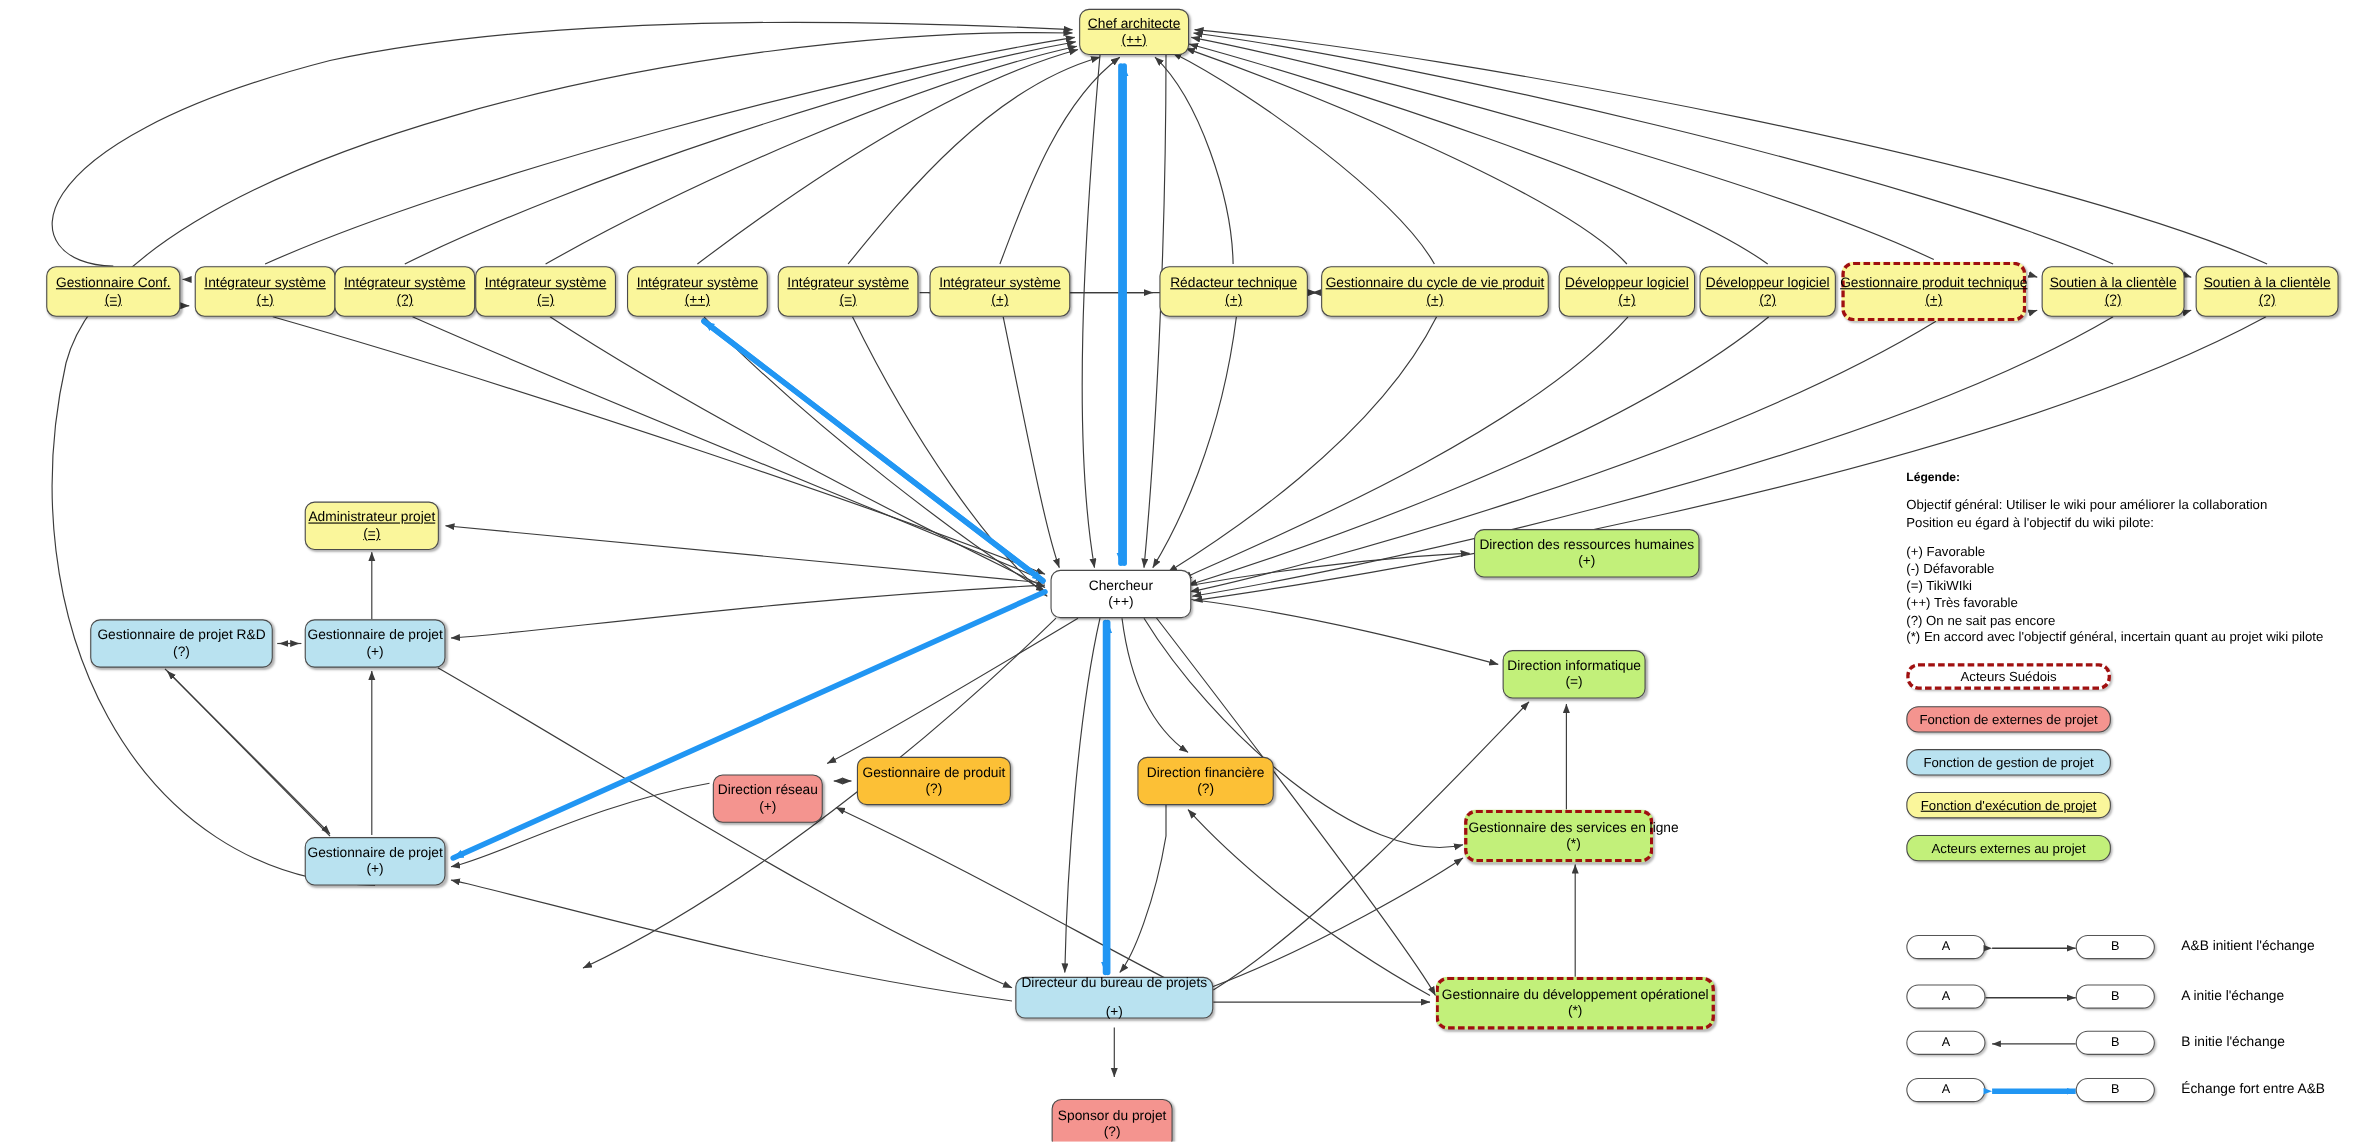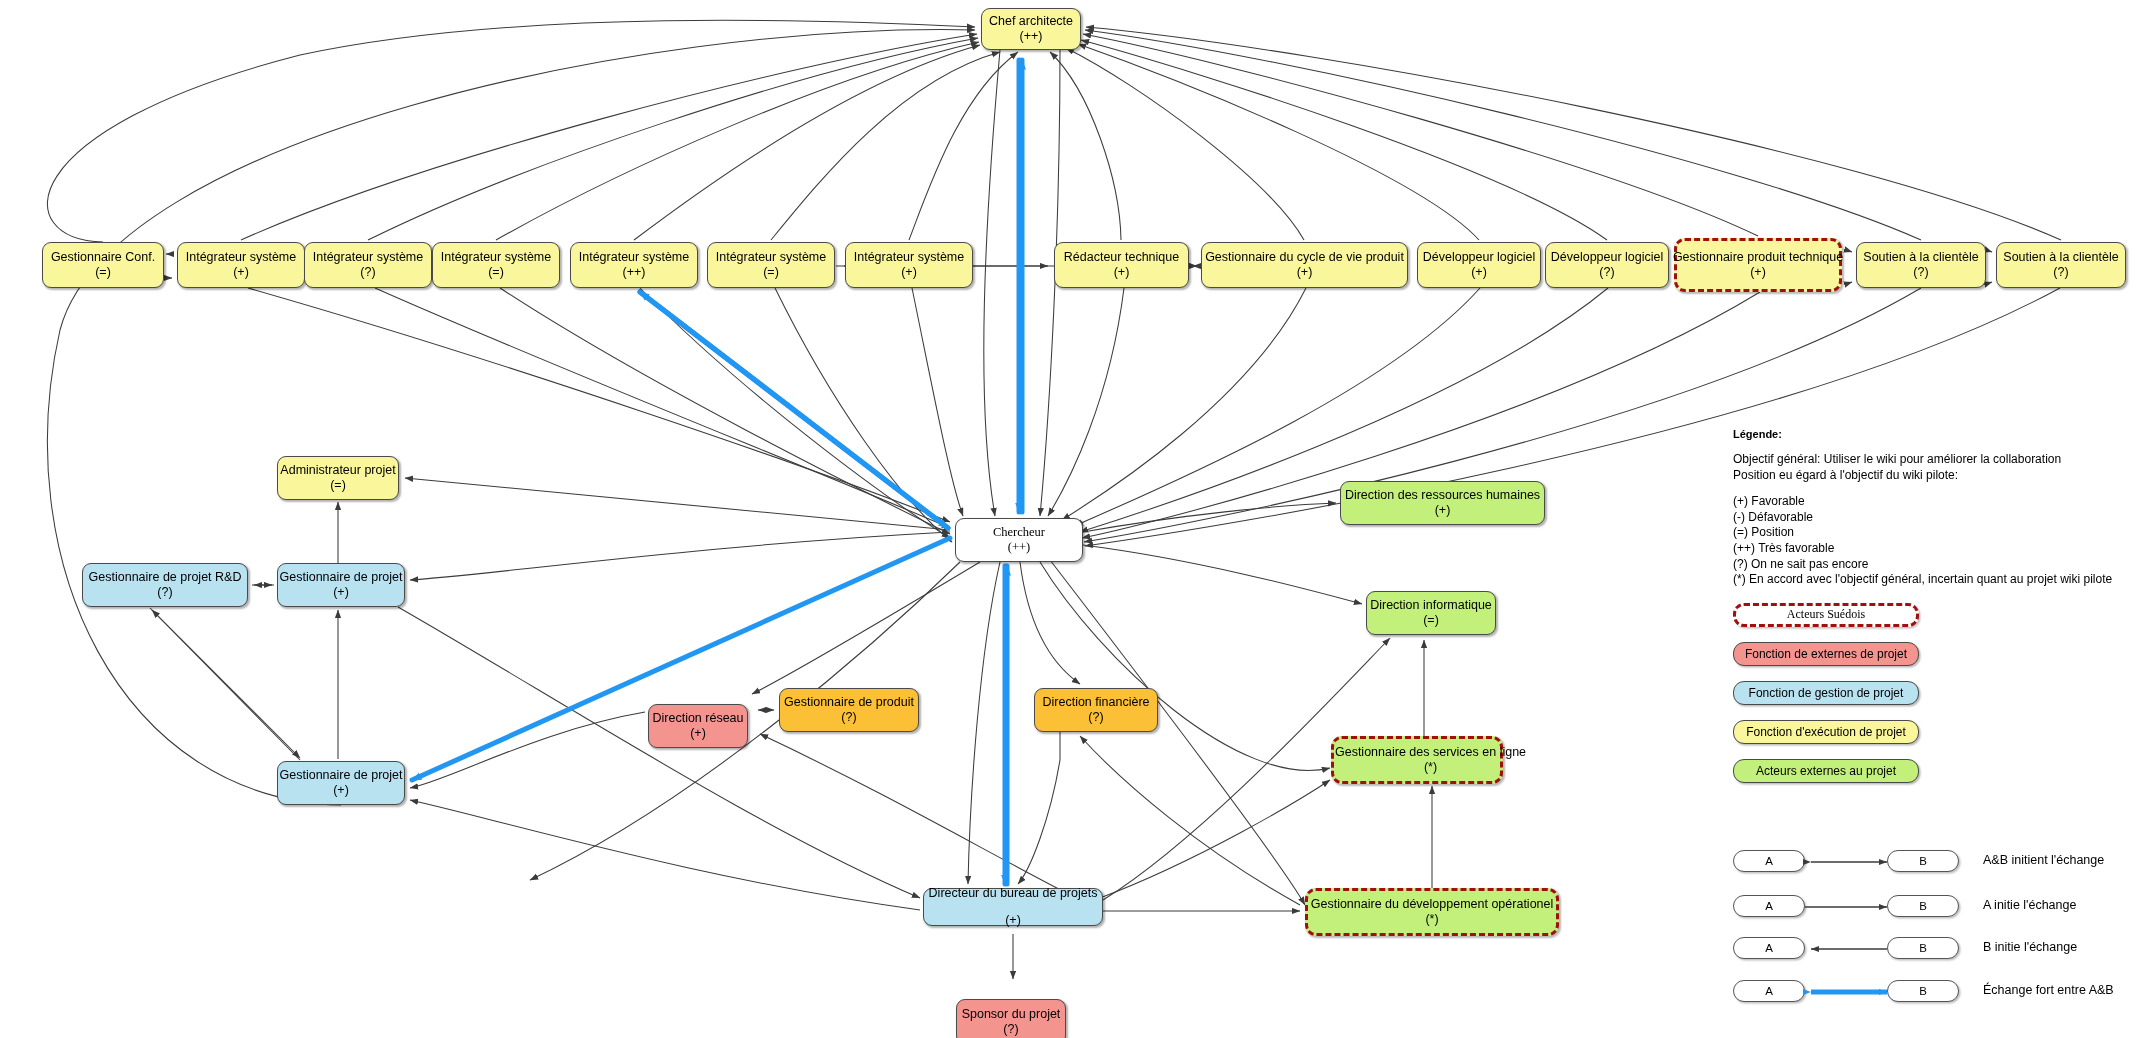--- a/index.html
+++ b/index.html
@@ -20,26 +20,26 @@
     font-size:12.5px;
     line-height:1.22;
     color:#000;
     padding:2px 5px;
     box-shadow:1.5px 1.5px 2px rgba(0,0,0,.30);
     z-index:5;
   }
   .node .nlabel{white-space:nowrap;}
   .node .nval{white-space:nowrap;}
 
-  .c-yellow{background:#FAF69B;}
+  .c-yellow{background:#FAF69B;text-decoration:underline;}
   .c-blue{background:#B9E2F0;}
   .c-red{background:#F4948F;margin-top:16px;}
   .c-orange{background:#FCC036;}
   .c-green{background:#C2F07A;}
-  .c-white{background:#FFFFFF;font-family:Liberation Serif, serif;}
+  .c-white{background:#FFFFFF;}
 
   .swedish{
     border:3.5px dashed #A01010;
     border-radius:11px;
     box-shadow:1.5px 1.5px 2px rgba(0,0,0,.28);
   }
 
   
   #legend{position:absolute;left:1733px;top:428px;width:420px;z-index:6;}
   #legend .ltitle{font-size:11px;font-weight:bold;color:#000;margin-bottom:12px;}
@@ -311,21 +311,21 @@
       </div>
     </div>
 
   <div id="legend">
     <div class="ltitle">Légende:</div>
     <div class="lpara tight">Objectif général: Utiliser le wiki pour améliorer la collaboration</div>
     <div class="lpara">Position eu égard à l'objectif du wiki pilote:</div>
     <div class="llist" id="legend-position-items">
         <div>(+) Favorable</div>
         <div>(-) Défavorable</div>
-        <div>(=) Position</div>
+        <div>(=) TikiWIki</div>
         <div>(++) Très favorable</div>
         <div>(?) On ne sait pas encore</div>
         <div>(*) En accord avec l'objectif général, incertain quant au projet wiki pilote</div>
       </div>
     <div id="legend-category-boxes">
         <div class="legbox c-white swedishkey">
           <span>Acteurs Suédois</span>
         </div>
         <div class="legbox c-red">
           <span>Fonction de externes de projet</span>

